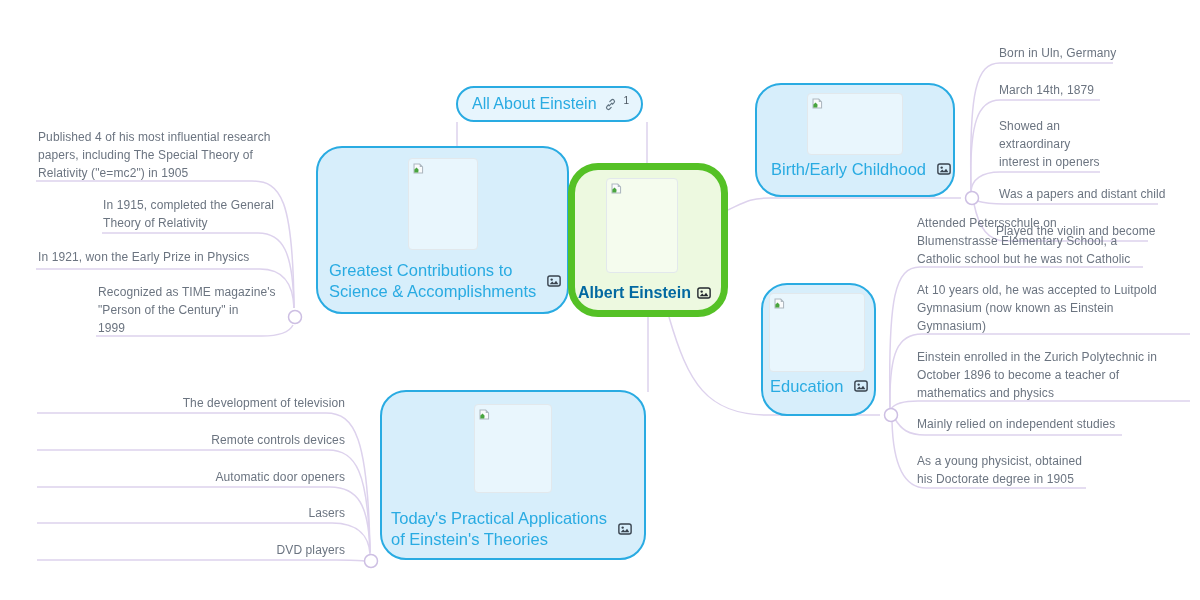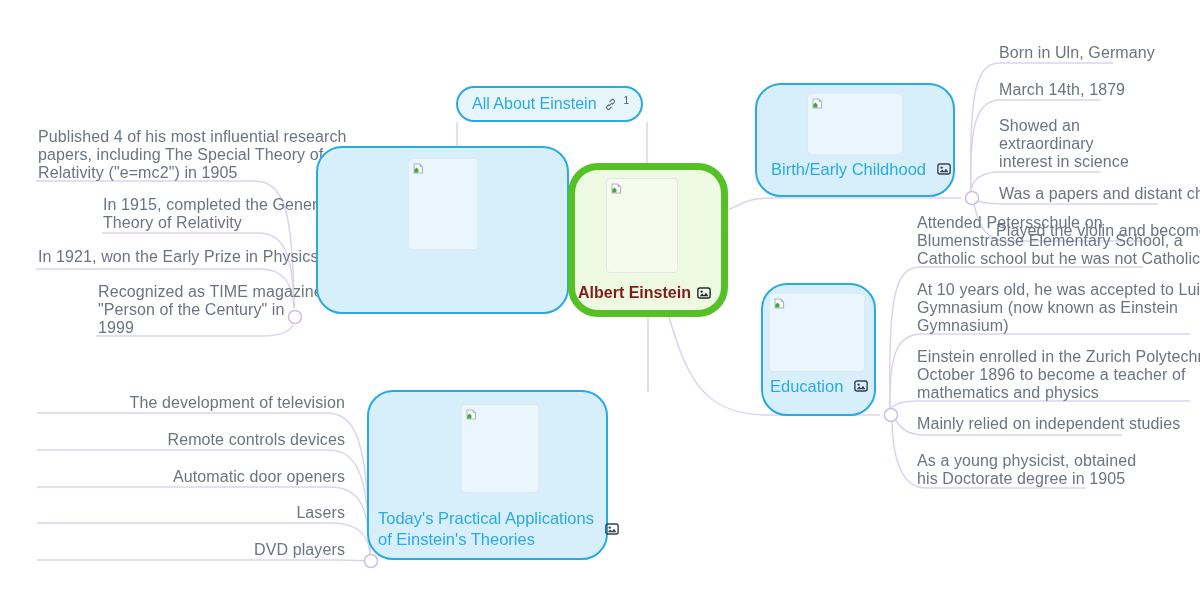--- a/index.html
+++ b/index.html
@@ -3,21 +3,21 @@
 <meta charset="utf-8">
 <style>
   html,body{margin:0;padding:0;}
   body{
     width:1200px;height:600px;position:relative;overflow:hidden;
     background:#ffffff;
     font-family:"Liberation Sans", sans-serif;
   }
   svg.wires{position:absolute;left:0;top:0;z-index:0;}
   .leaf{
-    position:absolute;z-index:1;color:#6b7480;font-size:16px;line-height:18.2px;
+    position:absolute;z-index:1;color:#6b7480;font-size:12px;line-height:18.2px;
     white-space:pre;letter-spacing:.1px;
   }
   .leaf-r{text-align:right;right:855px;margin-left:24px;}
   .topic{
     position:absolute;z-index:2;box-sizing:border-box;
     border:2px solid #29abe2;background:#d7eefb;border-radius:26px;
   }
   .pill{
     position:absolute;z-index:2;box-sizing:border-box;
     border:2px solid #29abe2;background:#e7f5fd;border-radius:18px;
@@ -33,21 +33,21 @@
     position:absolute;box-sizing:border-box;
     border:1px solid #e2e8ec;border-radius:4px;background:rgba(255,255,255,.45);
   }
   .frame svg{position:absolute;left:3px;top:3px;}
   .title{
     position:absolute;display:flex;align-items:center;gap:11px;
     color:#29abe2;font-size:16.5px;line-height:20.5px;white-space:pre;
   }
   .root-title{
     position:absolute;display:flex;align-items:center;gap:6px;
-    color:#7f1d1d;font-size:16px;font-weight:700;white-space:pre;
+    color:#0369a1;font-size:16px;font-weight:700;white-space:pre;
   }
   .badge{flex:0 0 auto;display:inline-flex;}
 </style>
 </head>
 <body>
 
 <svg class="wires" width="1200" height="600">
   <g fill="none" stroke="#ddd2ed" stroke-width="1.5">
 
     <path d="M 457 122 L 457 146"></path>
@@ -101,21 +101,21 @@
 <div class="leaf leaf-r" style="top:394px">The development of television</div>
 <div class="leaf leaf-r" style="top:431px">Remote controls devices</div>
 <div class="leaf leaf-r" style="top:468px">Automatic door openers</div>
 <div class="leaf leaf-r" style="top:504px">Lasers</div>
 <div class="leaf leaf-r" style="top:541px">DVD players</div>
 
 <div class="leaf" style="left:999px;top:44px">Born in Uln, Germany</div>
 <div class="leaf" style="left:999px;top:81px">March 14th, 1879</div>
 <div class="leaf" style="left:999px;top:117px">Showed an
 extraordinary
-interest in science</div>
+interest in openers</div>
 <div class="leaf" style="left:999px;top:185px">Was a papers and distant child</div>
 <div class="leaf" style="left:996px;top:222px">Played the violin and become</div>
 
 <div class="leaf" style="left:917px;top:214px">Attended Petersschule on
 Blumenstrasse Elementary School, a
 Catholic school but he was not Catholic</div>
 <div class="leaf" style="left:917px;top:281px">At 10 years old, he was accepted to Luitpold
 Gymnasium (now known as Einstein
 Gymnasium)</div>
 <div class="leaf" style="left:917px;top:348px">Einstein enrolled in the Zurich Polytechnic in
@@ -136,20 +136,31 @@
 </div>
 
 <div class="topic" style="left:316px;top:146px;width:253px;height:168px">
   <div class="frame" style="left:90px;top:10px;width:70px;height:92px">
     <svg width="13" height="13" viewBox="0 0 16 16">
         <path d="M2.5 2.5 h7 l3.5 3.5 v7.5 h-10.5 z" fill="#fafbfc" stroke="#aeb8c0" stroke-width="1.3"></path>
         <path d="M9.5 2.5 v3.5 h3.5 z" fill="#aeb8c0"></path>
         <path d="M2.9 9.2 l2.8-2.4 2.4 2.8 -0.4 3.4 h-4.8 z" fill="#49a53e"></path>
       </svg>
   </div>
+  <div class="title" style="left:11px;top:112px">
+    <span>Greatest Contributions to
+Science &amp; Accomplishments</span>
+    <span class="badge">
+      <svg width="14" height="12" viewBox="0 0 24 20">
+          <rect x="1.5" y="1.5" width="21" height="17" rx="3.5" fill="none" stroke="#39434e" stroke-width="2.4"></rect>
+          <circle cx="8" cy="7.5" r="2" fill="#39434e"></circle>
+          <path d="M4.5 15.5 l4.5-4.5 3 3 3.5-4.5 4 6 z" fill="#39434e"></path>
+        </svg>
+    </span>
+  </div>
 </div>
 
 <div class="root-node" style="left:568px;top:163px;width:160px;height:154px">
   <div class="frame" style="left:31px;top:8px;width:72px;height:95px">
     <svg width="13" height="13" viewBox="0 0 16 16">
         <path d="M2.5 2.5 h7 l3.5 3.5 v7.5 h-10.5 z" fill="#fafbfc" stroke="#aeb8c0" stroke-width="1.3"></path>
         <path d="M9.5 2.5 v3.5 h3.5 z" fill="#aeb8c0"></path>
         <path d="M2.9 9.2 l2.8-2.4 2.4 2.8 -0.4 3.4 h-4.8 z" fill="#49a53e"></path>
       </svg>
   </div>
@@ -158,21 +169,21 @@
     <span class="badge">
       <svg width="14" height="12" viewBox="0 0 24 20">
           <rect x="1.5" y="1.5" width="21" height="17" rx="3.5" fill="none" stroke="#23282e" stroke-width="2.4"></rect>
           <circle cx="8" cy="7.5" r="2" fill="#23282e"></circle>
           <path d="M4.5 15.5 l4.5-4.5 3 3 3.5-4.5 4 6 z" fill="#23282e"></path>
         </svg>
     </span>
   </div>
 </div>
 
-<div class="topic" style="left:367px;top:390px;width:241px;height:170px">
+<div class="topic" style="left:380px;top:390px;width:266px;height:170px">
   <div class="frame" style="left:92px;top:12px;width:78px;height:89px">
     <svg width="13" height="13" viewBox="0 0 16 16">
         <path d="M2.5 2.5 h7 l3.5 3.5 v7.5 h-10.5 z" fill="#fafbfc" stroke="#aeb8c0" stroke-width="1.3"></path>
         <path d="M9.5 2.5 v3.5 h3.5 z" fill="#aeb8c0"></path>
         <path d="M2.9 9.2 l2.8-2.4 2.4 2.8 -0.4 3.4 h-4.8 z" fill="#49a53e"></path>
       </svg>
   </div>
   <div class="title" style="left:9px;top:116px">
     <span>Today's Practical Applications
 of Einstein's Theories</span>

